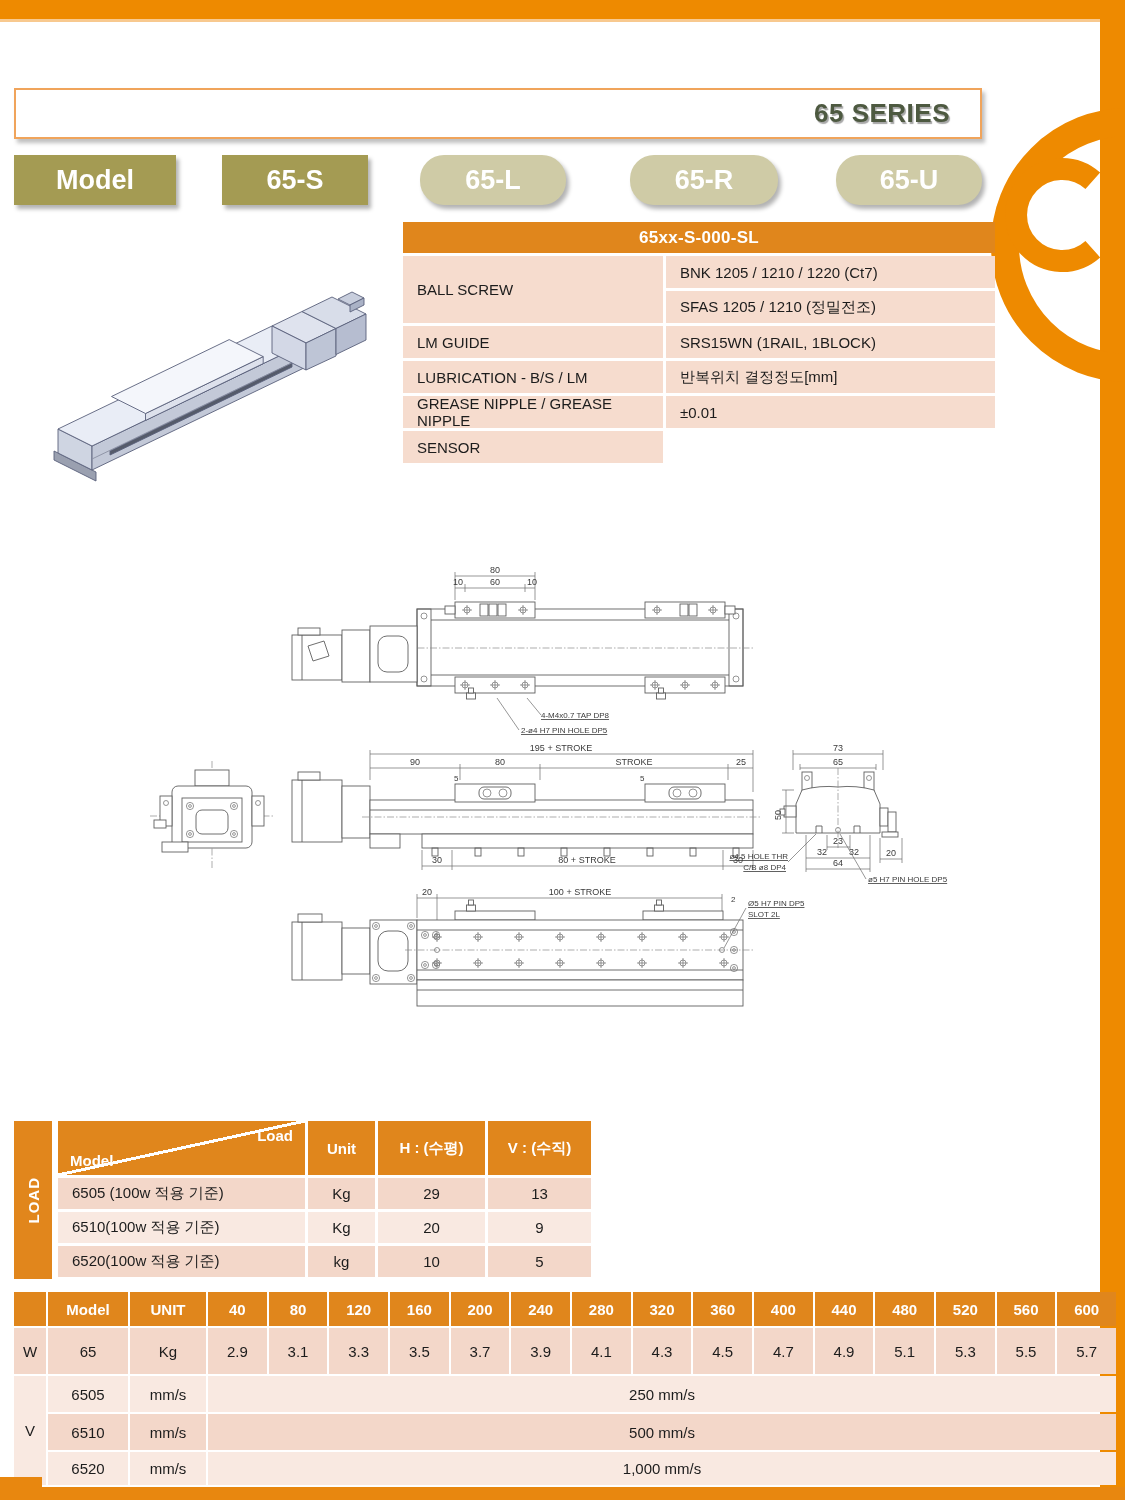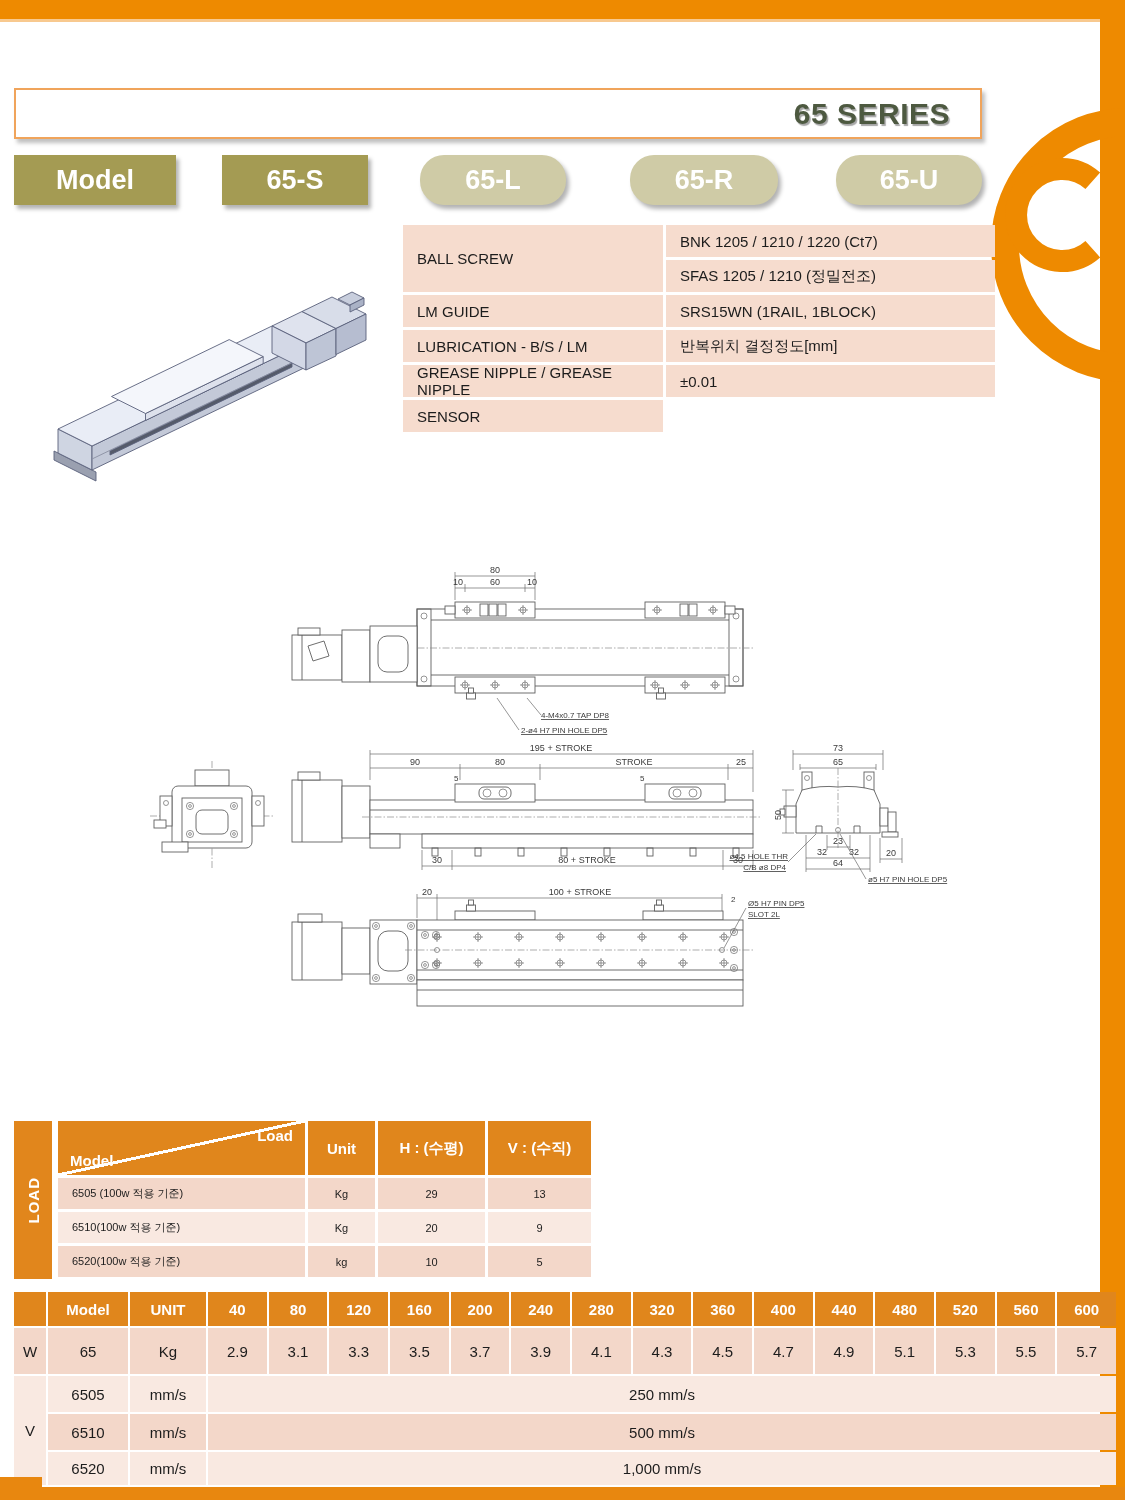--- a/index.html
+++ b/index.html
@@ -8,21 +8,21 @@
   
   .top-bar{position:absolute;left:0;top:0;width:100%;height:19px;background:#EE8A00;border-bottom:3px solid #F8C98F;}
   .right-strip{position:absolute;top:0;right:0;width:25px;height:100%;background:#EE8A00;}
   .bottom-bar{position:absolute;left:0;top:1487px;width:100%;height:13px;background:#E8870F;}
   .bottom-step{position:absolute;left:0;top:1477px;width:42px;height:11px;background:#E8870F;}
   .logo-svg{position:absolute;left:960px;top:40px;width:165px;height:420px;}
   
   .series-box{position:absolute;left:14px;top:88px;width:968px;height:51px;background:#fff;
       border:2px solid #F0A45B;box-shadow:3px 4px 4px rgba(0,0,0,.25);
       display:flex;align-items:center;justify-content:flex-end;padding-right:30px;box-sizing:border-box;}
-  .series-title{font-size:30px;font-weight:bold;color:#4D5940;letter-spacing:.5px;text-shadow:1.5px 1.5px 1px rgba(0,0,0,.35);}
+  .series-title{font-size:26px;font-weight:bold;color:#4D5940;letter-spacing:.5px;text-shadow:1.5px 1.5px 1px rgba(0,0,0,.35);}
   
   .tab{position:absolute;top:155px;height:50px;display:flex;align-items:center;justify-content:center;
        font-size:27px;font-weight:bold;color:#fff;box-shadow:3px 4px 4px rgba(0,0,0,.3);}
   .tab.active{background:#A49B53;}
   .tab.inactive{background:#CFCBA6;border-radius:24px;}
   .tab-model{left:14px;width:162px;}
   .tab-s{left:222px;width:146px;}
   .tab-l{left:420px;width:146px;}
   .tab-r{left:630px;width:148px;}
   .tab-u{left:836px;width:146px;}
@@ -46,21 +46,21 @@
   .cl{stroke:#8a8a8a;stroke-width:.7;stroke-dasharray:7 2 1.5 2;fill:none;}
   
   .load-wrap{position:absolute;left:14px;top:1121px;display:flex;}
   .load-strip{width:38px;height:158px;background:#E1861C;display:flex;align-items:center;justify-content:center;margin-right:6px;}
   .load-strip span{writing-mode:vertical-rl;transform:rotate(180deg);color:#fff;font-weight:bold;font-size:15px;letter-spacing:1px;}
   .load-grid{display:grid;grid-template-columns:247px 67px 107px 103px;grid-template-rows:54px 31px 31px 31px;gap:3px;}
   .load-hd{background:#E0861C;color:#fff;font-weight:bold;font-size:15px;display:flex;align-items:center;justify-content:center;}
   .load-corner{position:relative;background:linear-gradient(to bottom right,#E0861C calc(50% - 1.5px),#fff calc(50% - 1.5px),#fff calc(50% + 1.5px),#E0861C calc(50% + 1.5px));}
   .load-corner .tr{position:absolute;right:12px;top:6px;color:#fff;font-weight:bold;font-size:15px;}
   .load-corner .bl{position:absolute;left:12px;bottom:6px;color:#fff;font-weight:bold;font-size:15px;}
-  .load-cell{display:flex;align-items:center;font-size:11px;color:#1c1c1c;}
+  .load-cell{display:flex;align-items:center;font-size:15px;color:#1c1c1c;}
   .load-cell.model{padding-left:14px;}
   .load-cell.ctr{justify-content:center;}
   .rowA{background:#F3D7C9;}
   .rowB{background:#F9E9E1;}
   
   .stroke-table{position:absolute;left:14px;top:1292px;width:1102px;display:grid;
       grid-template-columns:32px 80px 76px repeat(15,1fr);grid-template-rows:34px 46px 36px 36px 33px;gap:2px;}
   .st-hd{background:#E0861C;color:#fff;font-weight:bold;font-size:15px;display:flex;align-items:center;justify-content:center;}
   .st-cell{display:flex;align-items:center;justify-content:center;font-size:15px;color:#1c1c1c;}
   .vspan{grid-row:3 / span 3;}
@@ -113,20 +113,21 @@
       <polygon points="252,93 286,110 286,137 252,120" fill="#d3d8e6"></polygon>
       <polygon points="286,110 316,95.5 316,123 286,137" fill="#bec5d6"></polygon>
       <polygon points="282,78.5 312,64 346,81 316,95.5" fill="#d8dde9"></polygon>
       <polygon points="316,95.5 346,81 346,107 316,121.5" fill="#b6bdd0"></polygon>
       <polygon points="318,66 332,59 344,65 330,72" fill="#c8cedd"></polygon>
       <polygon points="330,72 344,65 344,72 330,79" fill="#aab2c6"></polygon>
     </g>
   </svg>
 
   <div class="spec-table">
+    <div class="spec-header">65xx-S-000-SL</div>
     <div class="spec-grid">
       <div class="spec-cell span2">BALL SCREW</div>
       <div class="spec-cell">BNK 1205 / 1210 / 1220 (Ct7)</div>
       <div class="spec-cell">SFAS 1205 / 1210 (정밀전조)</div>
       <div class="spec-cell">LM GUIDE</div>
       <div class="spec-cell">SRS15WN (1RAIL, 1BLOCK)</div>
       <div class="spec-cell">LUBRICATION - B/S / LM</div>
       <div class="spec-cell">반복위치 결정정도[mm]</div>
       <div class="spec-cell">GREASE NIPPLE / GREASE NIPPLE</div>
       <div class="spec-cell">±0.01</div>

